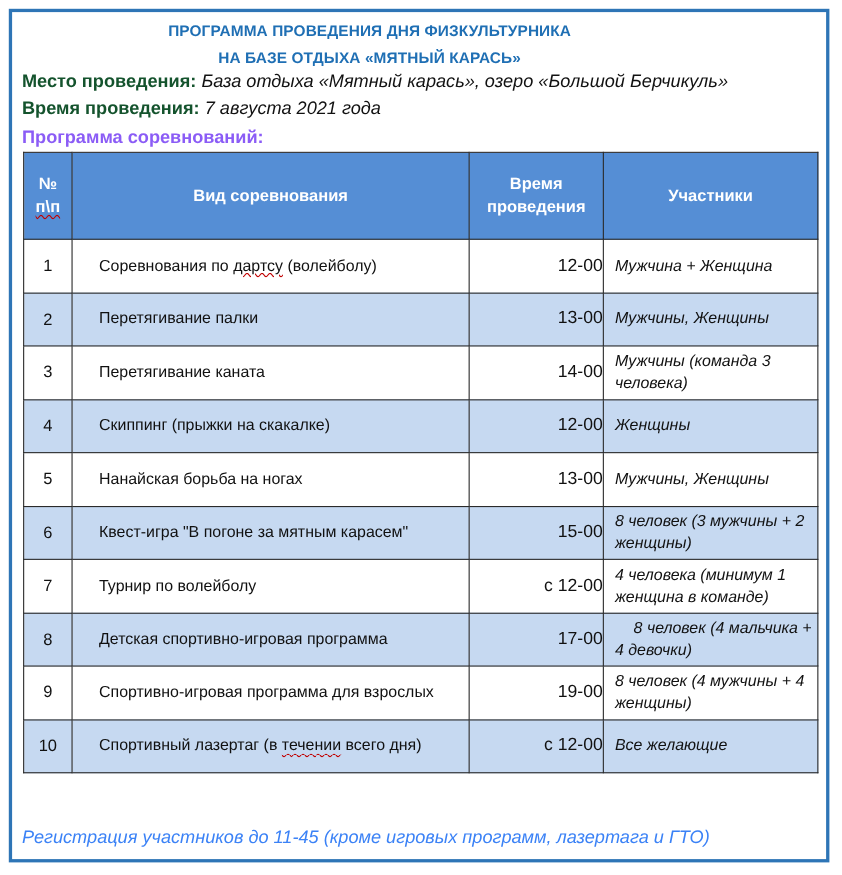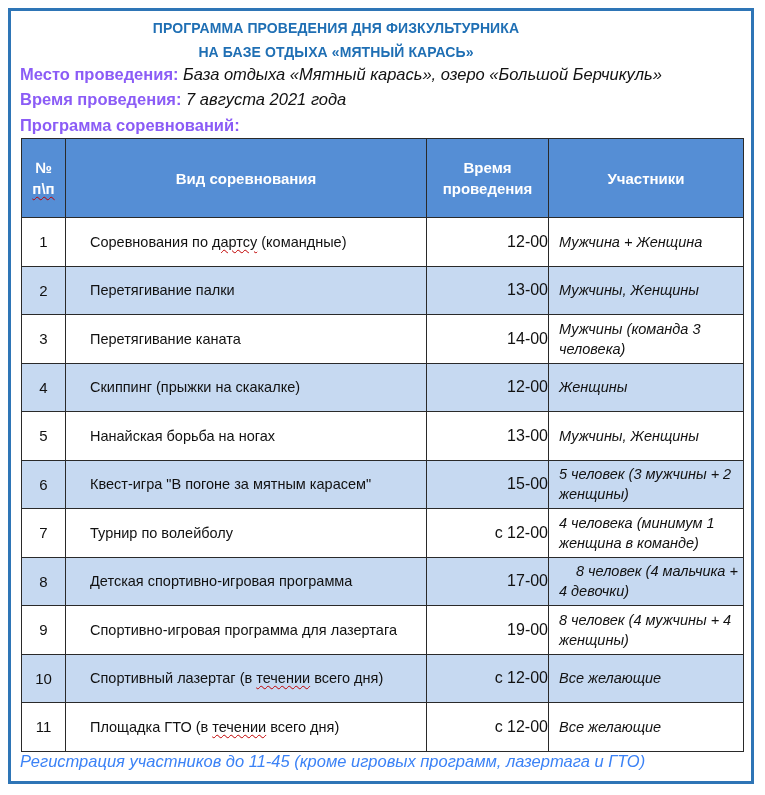--- a/index.html
+++ b/index.html
@@ -5,21 +5,21 @@
     html, body { margin: 0; padding: 0; background: #ffffff; }
     body { width: 765px; height: 795px; position: relative; overflow: hidden;
       font-family: "Liberation Sans", "DejaVu Sans", sans-serif; color: #111; }
     .frame { position: absolute; left: 8px; top: 8px; width: 740px; height: 770px;
       border: 3px solid #2e75b6; box-sizing: content-box; }
     .title { position: absolute; left: 0; width: 672px; text-align: center;
       font-weight: bold; font-size: 14px; color: #1f6fb4; letter-spacing: 0.1px; }
     .t1 { top: 20px; }
     .t2 { top: 44px; }
     .info { position: absolute; left: 20px; font-size: 16.5px; white-space: nowrap; }
-    .info .lbl { color: #8b5cf6; font-weight: bold; }
+    .info .lbl { color: #14532d; font-weight: bold; }
     .info .val { font-style: italic; color: #111; }
     .i1 { top: 65px; }
     .i2 { top: 90px; }
     .subhead { position: absolute; left: 20px; top: 116px; font-size: 16.5px; font-weight: bold; color: #8b5cf6; }
 
     table.prog { position: absolute; left: 21px; top: 138px; width: 722px;
       border-collapse: collapse; table-layout: fixed; }
     table.prog col.c1 { width: 44px; }
     table.prog col.c2 { width: 361px; }
     table.prog col.c3 { width: 122px; }
@@ -75,21 +75,21 @@
       <th>
         <div>Время</div>
         <div>проведения</div>
       </th>
       <th>Участники</th>
     </tr>
   </thead>
   <tbody>
     <tr class="plain">
       <td class="num">1</td>
-      <td class="name"><span>Соревнования по </span><span class="spell">дартсу</span><span> (командные)</span></td>
+      <td class="name"><span>Соревнования по </span><span class="spell">дартсу</span><span> (волейболу)</span></td>
       <td class="time">12-00</td>
       <td class="part">Мужчина + Женщина</td>
     </tr>
     <tr class="band">
       <td class="num">2</td>
       <td class="name">Перетягивание  палки</td>
       <td class="time">13-00</td>
       <td class="part">Мужчины, Женщины</td>
     </tr>
     <tr class="plain">
@@ -107,48 +107,42 @@
     <tr class="plain">
       <td class="num">5</td>
       <td class="name">Нанайская борьба на ногах</td>
       <td class="time">13-00</td>
       <td class="part">Мужчины, Женщины</td>
     </tr>
     <tr class="band">
       <td class="num">6</td>
       <td class="name">Квест-игра "В погоне за мятным карасем"</td>
       <td class="time">15-00</td>
-      <td class="part">5 человек (3 мужчины + 2 женщины)</td>
+      <td class="part">8 человек (3 мужчины + 2 женщины)</td>
     </tr>
     <tr class="plain">
       <td class="num">7</td>
       <td class="name">Турнир по волейболу</td>
       <td class="time">с 12-00</td>
       <td class="part">4 человека (минимум 1 женщина в команде)</td>
     </tr>
     <tr class="band">
       <td class="num">8</td>
       <td class="name">Детская спортивно-игровая программа</td>
       <td class="time">17-00</td>
       <td class="part indent">8 человек (4 мальчика + 4 девочки)</td>
     </tr>
     <tr class="plain">
       <td class="num">9</td>
-      <td class="name wrap">Спортивно-игровая программа для лазертага</td>
+      <td class="name wrap">Спортивно-игровая программа для взрослых</td>
       <td class="time">19-00</td>
       <td class="part">8 человек (4 мужчины + 4 женщины)</td>
     </tr>
     <tr class="band">
       <td class="num">10</td>
       <td class="name"><span>Спортивный лазертаг (в </span><span class="spell">течении</span><span> всего дня)</span></td>
       <td class="time">с 12-00</td>
       <td class="part">Все желающие</td>
     </tr>
-    <tr class="plain">
-      <td class="num">11</td>
-      <td class="name"><span>Площадка ГТО (в </span><span class="spell">течении</span><span> всего дня)</span></td>
-      <td class="time">с 12-00</td>
-      <td class="part">Все желающие</td>
-    </tr>
   </tbody>
 </table>
 
 <div class="footer">Регистрация участников до 11-45 (кроме игровых программ, лазертага и ГТО)</div>
 
 </body></html>

